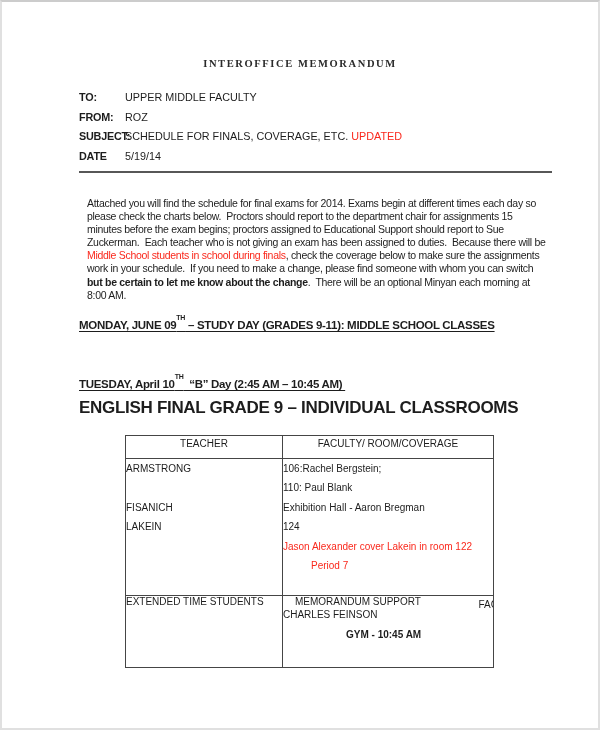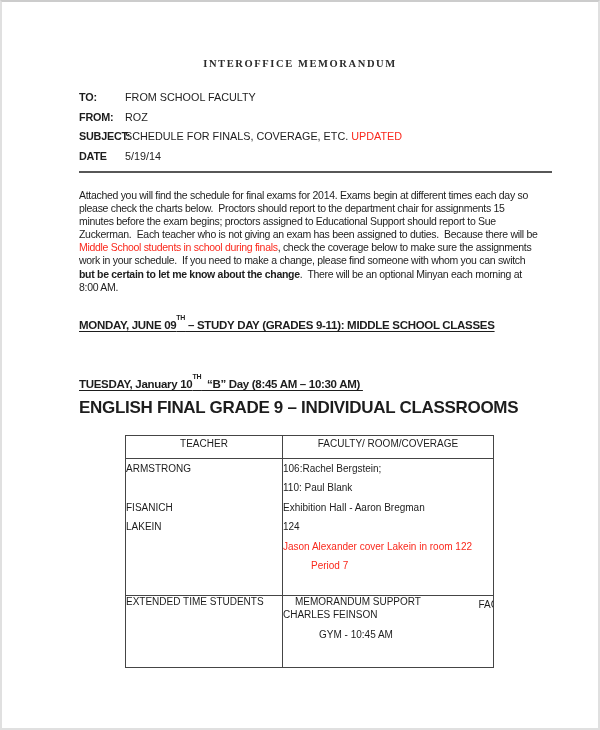--- a/index.html
+++ b/index.html
@@ -29,21 +29,21 @@
 
   .fields{position:absolute;top:86px;left:77px;font-size:10.8px;}
   .field-row{line-height:19.7px;white-space:pre;}
   .field-label{display:inline-block;width:46px;font-weight:bold;letter-spacing:-0.2px;}
 
   .rule{position:absolute;top:169px;left:77px;width:473px;height:2px;background:#575757;border:0;margin:0;}
 
   .intro{
     position:absolute;top:187px;left:77px;width:462px;
     font-size:10.5px;line-height:13.1px;letter-spacing:-0.3px;
-    white-space:pre-wrap;margin:0;
+    white-space:pre-wrap;margin:8px;
   }
 
   .heading{
     position:absolute;left:77px;
     font-weight:bold;font-size:11.5px;letter-spacing:-0.3px;
     text-decoration:underline;
     text-decoration-thickness:1.4px;
     text-underline-offset:2px;
     white-space:pre;
   }
@@ -72,43 +72,43 @@
     padding:2px 0 1px 0;
   }
   td.r1{height:136px;padding:3px 6px 6px 6px;}
   .tline{line-height:19.4px;height:19.4px;white-space:pre;}
   .tline.indent{padding-left:28px;}
   td.r2-left{height:71px;vertical-align:middle;padding:2px 2px 2px 6px;white-space:nowrap;}
   td.r2-right{height:71px;position:relative;overflow:hidden;padding:3px 6px 3px 6px;}
   .edline{line-height:12.6px;white-space:nowrap;}
   .edline .lead{padding-left:12px;}
   .fac-clip{position:absolute;right:-5px;top:3px;line-height:12.6px;}
-  .gym{margin-top:8px;margin-left:36px;line-height:12.6px;}
+  .gym{margin-top:8px;margin-left:63px;line-height:12.6px;font-weight:bold;}
 </style>
 </head>
 <body>
 
 <div class="page" style="--accent-red: #fa281c;">
 
   <div class="memo-title">INTEROFFICE MEMORANDUM</div>
 
   <div class="fields" id="fields">
-      <div class="field-row"><span class="field-label">TO:</span><span>FROM SCHOOL FACULTY</span></div>
+      <div class="field-row"><span class="field-label">TO:</span><span>UPPER MIDDLE FACULTY</span></div>
       <div class="field-row"><span class="field-label">FROM:</span><span>ROZ</span></div>
       <div class="field-row"><span class="field-label">SUBJECT:</span><span>SCHEDULE FOR FINALS, COVERAGE, ETC. </span><span class="red">UPDATED</span></div>
       <div class="field-row"><span class="field-label">DATE</span><span>5/19/14</span></div>
     </div>
 
   <div class="rule"></div>
 
   <p class="intro" id="intro"><span>Attached you will find the schedule for final exams for 2014. Exams begin at different times each day so please check the charts below.  Proctors should report to the department chair for assignments 15 minutes before the exam begins; proctors assigned to Educational Support should report to Sue Zuckerman.  Each teacher who is not giving an exam has been assigned to duties.  Because there will be </span><span class="red">Middle School students in school during finals</span><span>, check the coverage below to make sure the assignments work in your schedule.  If you need to make a change, please find someone with whom you can switch </span><span class="bold">but be certain to let me know about the change</span><span>.  There will be an optional Minyan each morning at 8:00 AM.</span></p>
 
   <div class="heading h-monday"><span>MONDAY, JUNE 09</span><sup>TH</sup><span> – STUDY DAY (GRADES 9-11): MIDDLE SCHOOL CLASSES</span></div>
 
-  <div class="heading h-tuesday"><span>TUESDAY, January 10</span><sup>TH</sup><span>  “B” Day (8:45 AM – 10:30 AM) </span></div>
+  <div class="heading h-tuesday"><span>TUESDAY, April 10</span><sup>TH</sup><span>  “B” Day (2:45 AM – 10:45 AM) </span></div>
 
   <div class="h-english">ENGLISH FINAL GRADE 9 – INDIVIDUAL CLASSROOMS</div>
 
 
   <table class="sched">
     <colgroup>
         <col class="c1">
         <col class="c2">
       </colgroup>
     <thead>

